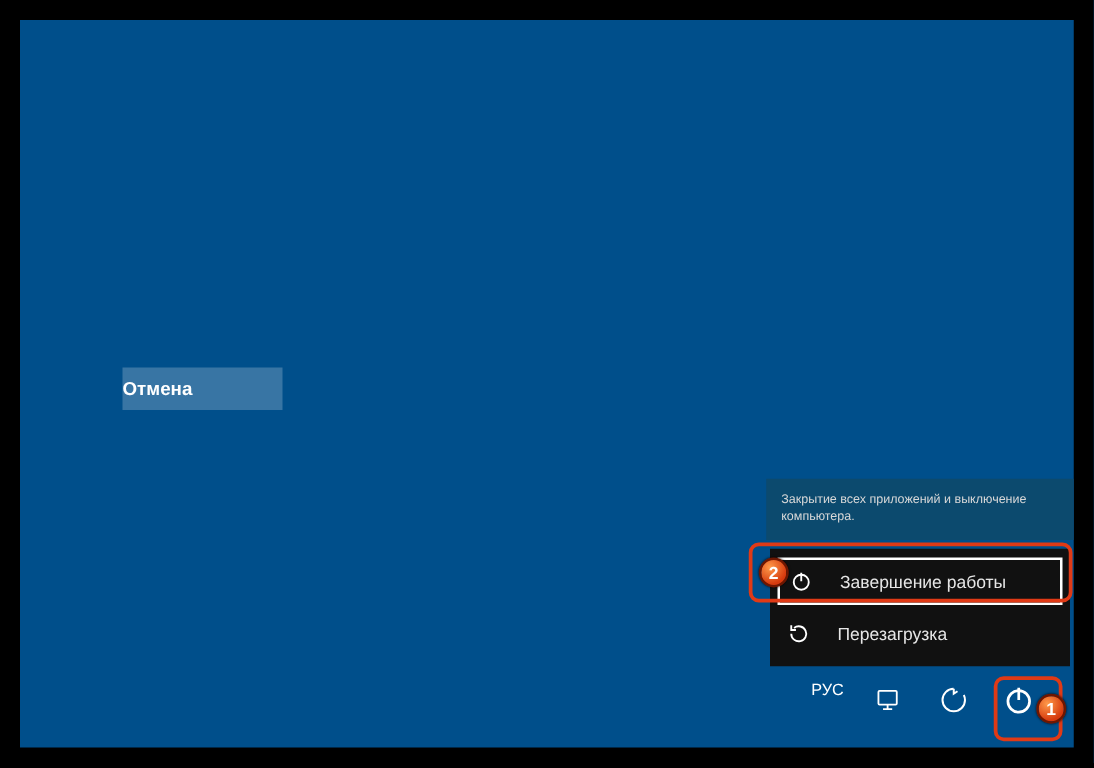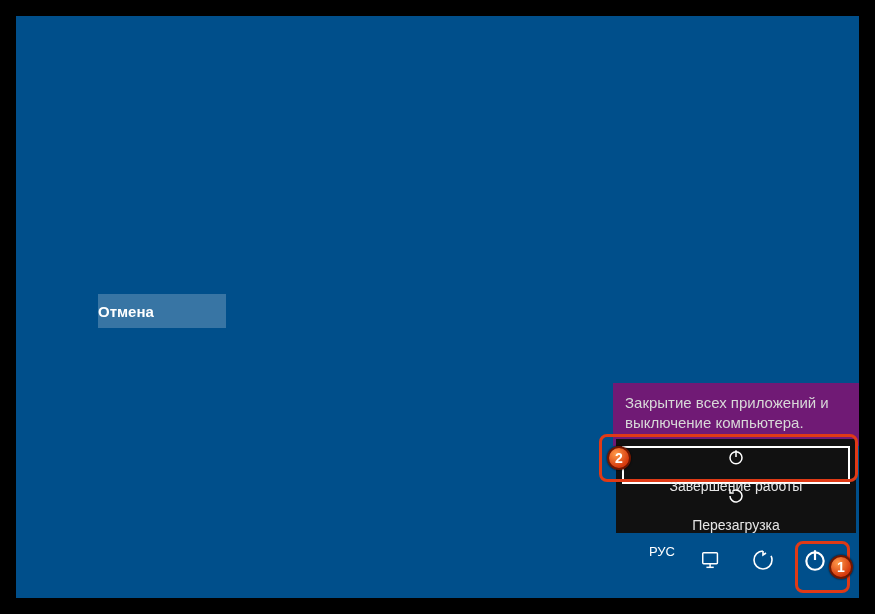--- a/index.html
+++ b/index.html
@@ -35,43 +35,42 @@
     align-items: center;
     justify-content: flex-start;
     font-size: 15px;
     cursor: pointer;
     font-weight: bold;
   }
   .tooltip {
     position: absolute;
     left: 597px; top: 367px;
     width: 246px;
-    background: #701a75;
+    background: #0c4a6e;
     color: #d8d8d8;
-    font-size: 15px;
+    font-size: 10px;
     padding: 10px 12px 12px 12px;
     line-height: 1.35;
   }
   .power-menu {
     position: absolute;
     left: 600px; top: 423px;
     width: 240px;
     background: #111;
     padding: 4px 0 6px 0;
   }
   .pm-row {
     display: flex;
     align-items: center;
-    gap: 12px;
+    gap: 22px;
     height: 40px;
     padding: 0 14px;
     font-size: 14px;
     color: #e6e6e6;
     cursor: pointer;
-    flex-direction: column;
   }
   .pm-row.selected {
     border: 2px solid #fff;
     margin: 3px 6px;
     padding: 0 8px;
     height: 38px;
   }
   .pm-icon { width: 18px; height: 18px; display:flex; align-items:center; justify-content:center; }
   .tray {
     position: absolute;

